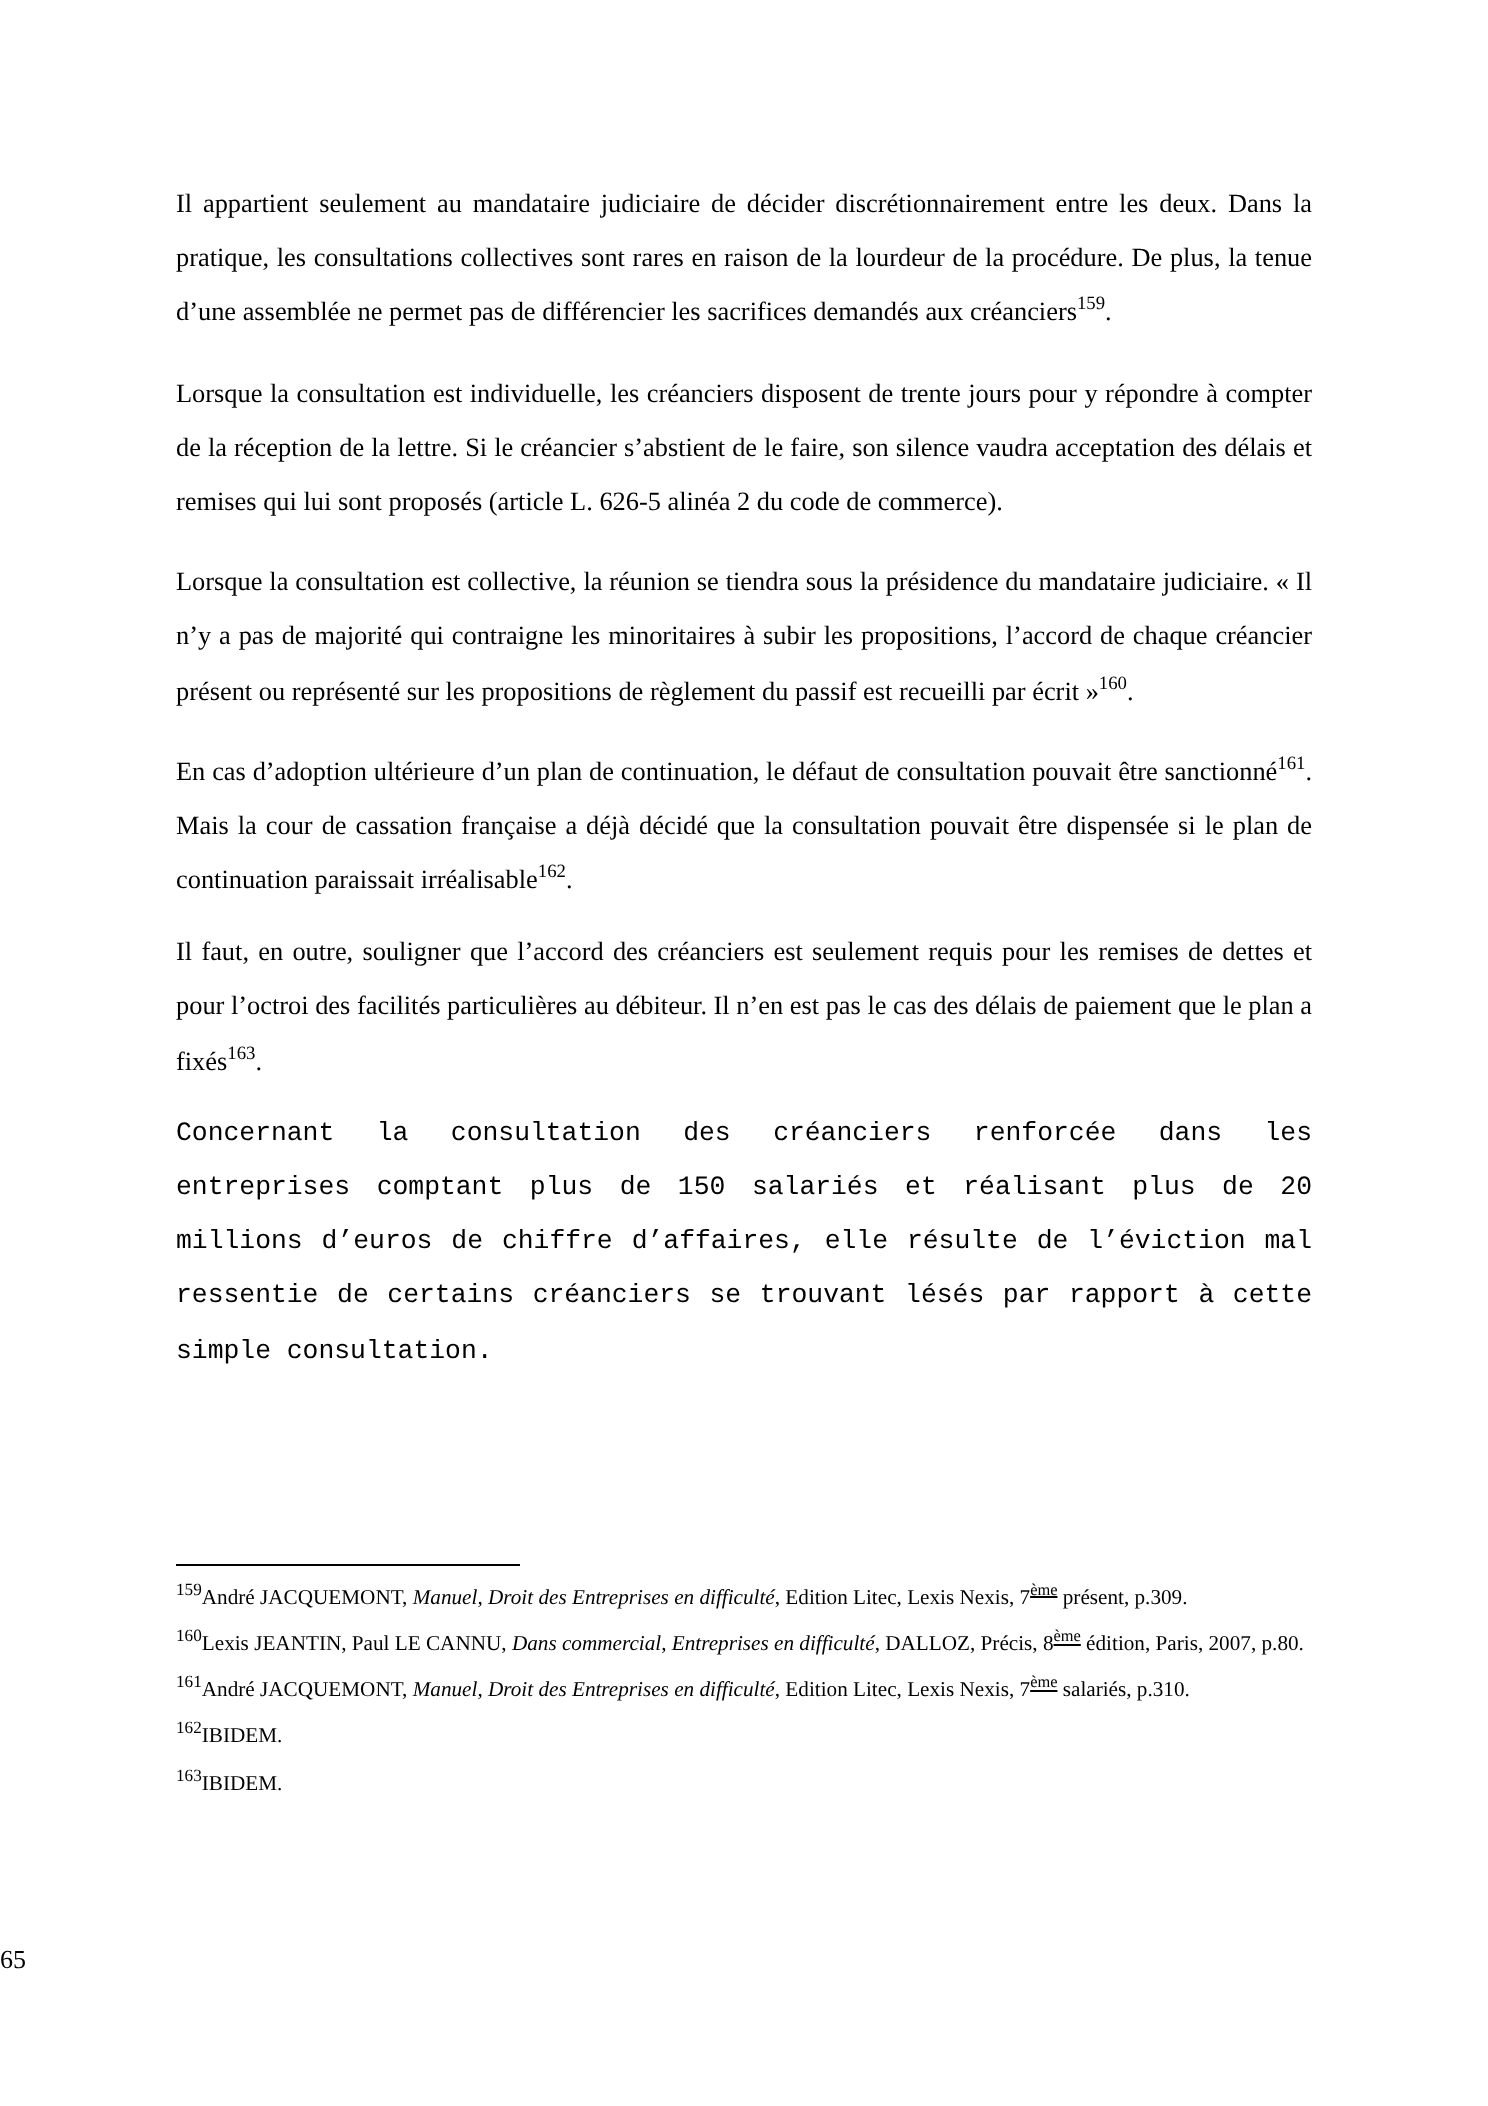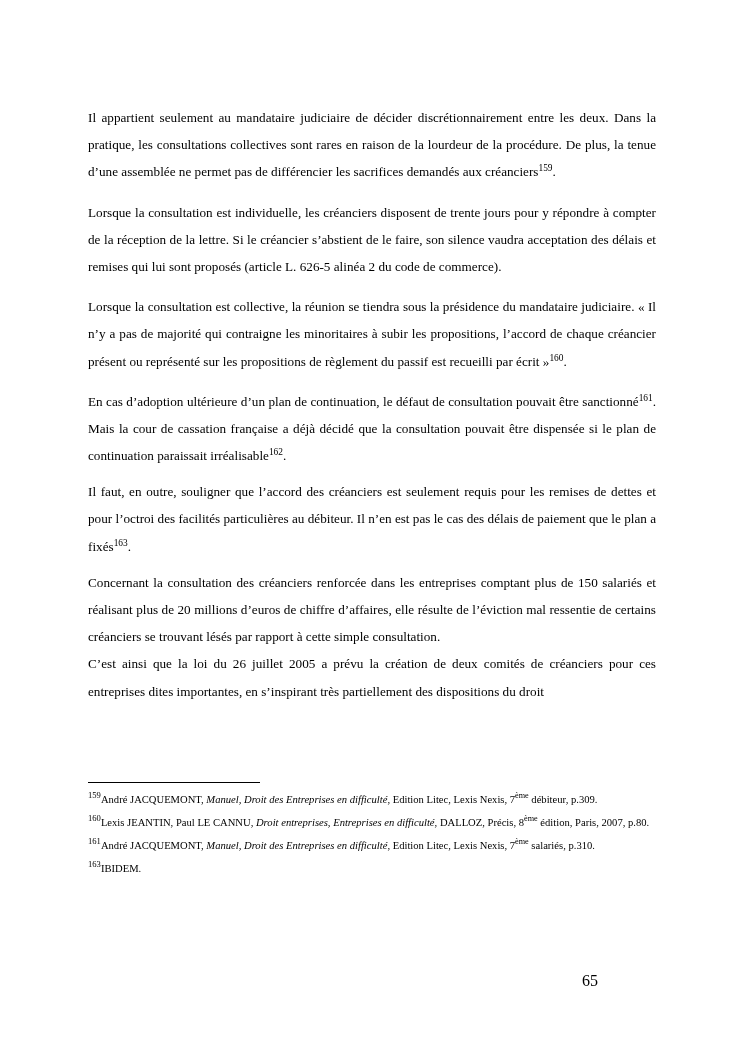--- a/index.html
+++ b/index.html
@@ -11,39 +11,40 @@
     width: 744px;
     height: 1053px;
     font-family: "Liberation Serif", serif;
     color: #000000;
     position: relative;
     overflow: hidden;
   }
   .page {
     position: absolute;
     left: 0;
-    top: 16px;
+    top: 0;
     width: 744px;
     height: 889px;
     box-sizing: border-box;
     padding: 88px 88px 30px 88px;
   }
   .body-text {
     font-size: 13.2px;
     line-height: 2.06;
     text-align: justify;
     margin: 0 0 13px 0;
     text-indent: 0;
     hyphens: none;
   }
   .body-text.tight {
     margin-bottom: 9px;
   }
   .body-text.nogap {
     margin-bottom: 0;
+    font-family: Liberation Mono, monospace;
   }
   sup {
     font-size: 9.4px;
     vertical-align: super;
     line-height: 0;
   }
   .footnote-area {
     position: absolute;
     left: 88px;
     top: 782px;
@@ -65,57 +66,58 @@
     font-size: 8.6px;
     vertical-align: super;
     line-height: 0;
   }
   .footnote em {
   }
   .footnote sup.ord {
     font-size: 8.2px;
     vertical-align: super;
     line-height: 0;
+    text-decoration: underline;
   }
   .page-number {
     position: absolute;
     left: 0;
     top: 972px;
     width: 598px;
-    text-align: right;
-    font-size: 16px;
+    text-align: left;
+    font-size: 13px;
   }
 </style>
 </head>
 <body>
 
 <div class="page">
 
   <p class="body-text"><span> Il appartient seulement au mandataire judiciaire de décider discrétionnairement entre les deux. Dans la pratique, les consultations collectives sont rares en raison de la lourdeur de la procédure. De plus, la tenue d’une assemblée ne permet pas de différencier les sacrifices demandés aux créanciers</span><sup>159</sup><span>.</span></p>
 
   <p class="body-text"><span>Lorsque la consultation est individuelle, les créanciers disposent de trente jours pour y répondre à compter de la réception de la lettre. Si le créancier s’abstient de le faire, son silence vaudra acceptation des délais et remises qui lui sont proposés (article L. 626-5 alinéa 2 du code de commerce).</span></p>
 
   <p class="body-text"><span>Lorsque la consultation est collective, la réunion se tiendra sous la présidence du mandataire judiciaire. « Il n’y a pas de majorité qui contraigne les minoritaires à subir les propositions, l’accord de chaque créancier présent ou représenté sur les propositions de règlement du passif est recueilli par écrit »</span><sup>160</sup><span>.</span></p>
 
   <p class="body-text tight"><span>En cas d’adoption ultérieure d’un plan de continuation, le défaut de consultation pouvait être sanctionné</span><sup>161</sup><span>. Mais la cour de cassation française a déjà décidé que la consultation pouvait être dispensée si le plan de continuation paraissait irréalisable</span><sup>162</sup><span>.</span></p>
 
   <p class="body-text tight"><span>Il faut, en outre, souligner que l’accord des créanciers est seulement requis pour les remises de dettes et pour l’octroi des facilités particulières au débiteur. Il n’en est pas le cas des délais de paiement que le plan a fixés</span><sup>163</sup><span>.</span></p>
 
   <p class="body-text nogap"><span>Concernant la consultation des créanciers renforcée dans les entreprises comptant plus de 150 salariés et réalisant plus de 20 millions d’euros de chiffre d’affaires, elle résulte de l’éviction mal ressentie de certains créanciers se trouvant lésés par rapport à cette simple consultation.</span></p>
 
-  <p class="body-text"><span>C’est ainsi que la loi du 26 juillet 2005 a prévu la création de deux comités de créanciers pour ces entreprises dites importantes, en s’inspirant très partiellement des dispositions du droit</span></p>
 
 </div>
 
 <div class="footnote-area">
   <div class="footnote-rule"></div>
 
-  <p class="footnote"><span class="fn-num">159</span><span>André JACQUEMONT, </span><em>Manuel, Droit des Entreprises en difficulté</em><span>, Edition Litec, Lexis Nexis, 7</span><sup class="ord">ème</sup><span> débiteur, p.309.</span></p>
+  <p class="footnote"><span class="fn-num">159</span><span>André JACQUEMONT, </span><em>Manuel, Droit des Entreprises en difficulté</em><span>, Edition Litec, Lexis Nexis, 7</span><sup class="ord">ème</sup><span> présent, p.309.</span></p>
 
-  <p class="footnote"><span class="fn-num">160</span><span>Lexis JEANTIN, Paul LE CANNU, </span><em>Droit entreprises, Entreprises en difficulté</em><span>, DALLOZ, Précis, 8</span><sup class="ord">ème</sup><span> édition, Paris, 2007, p.80.</span></p>
+  <p class="footnote"><span class="fn-num">160</span><span>Lexis JEANTIN, Paul LE CANNU, </span><em>Dans commercial, Entreprises en difficulté</em><span>, DALLOZ, Précis, 8</span><sup class="ord">ème</sup><span> édition, Paris, 2007, p.80.</span></p>
 
   <p class="footnote"><span class="fn-num">161</span><span>André JACQUEMONT, </span><em>Manuel, Droit des Entreprises en difficulté</em><span>, Edition Litec, Lexis Nexis, 7</span><sup class="ord">ème</sup><span> salariés, p.310.</span></p>
 
+  <p class="footnote"><span class="fn-num">162</span><span>IBIDEM.</span></p>
 
   <p class="footnote"><span class="fn-num">163</span><span>IBIDEM.</span></p>
 </div>
 
 <div class="page-number">65</div>
 
 </body></html>

